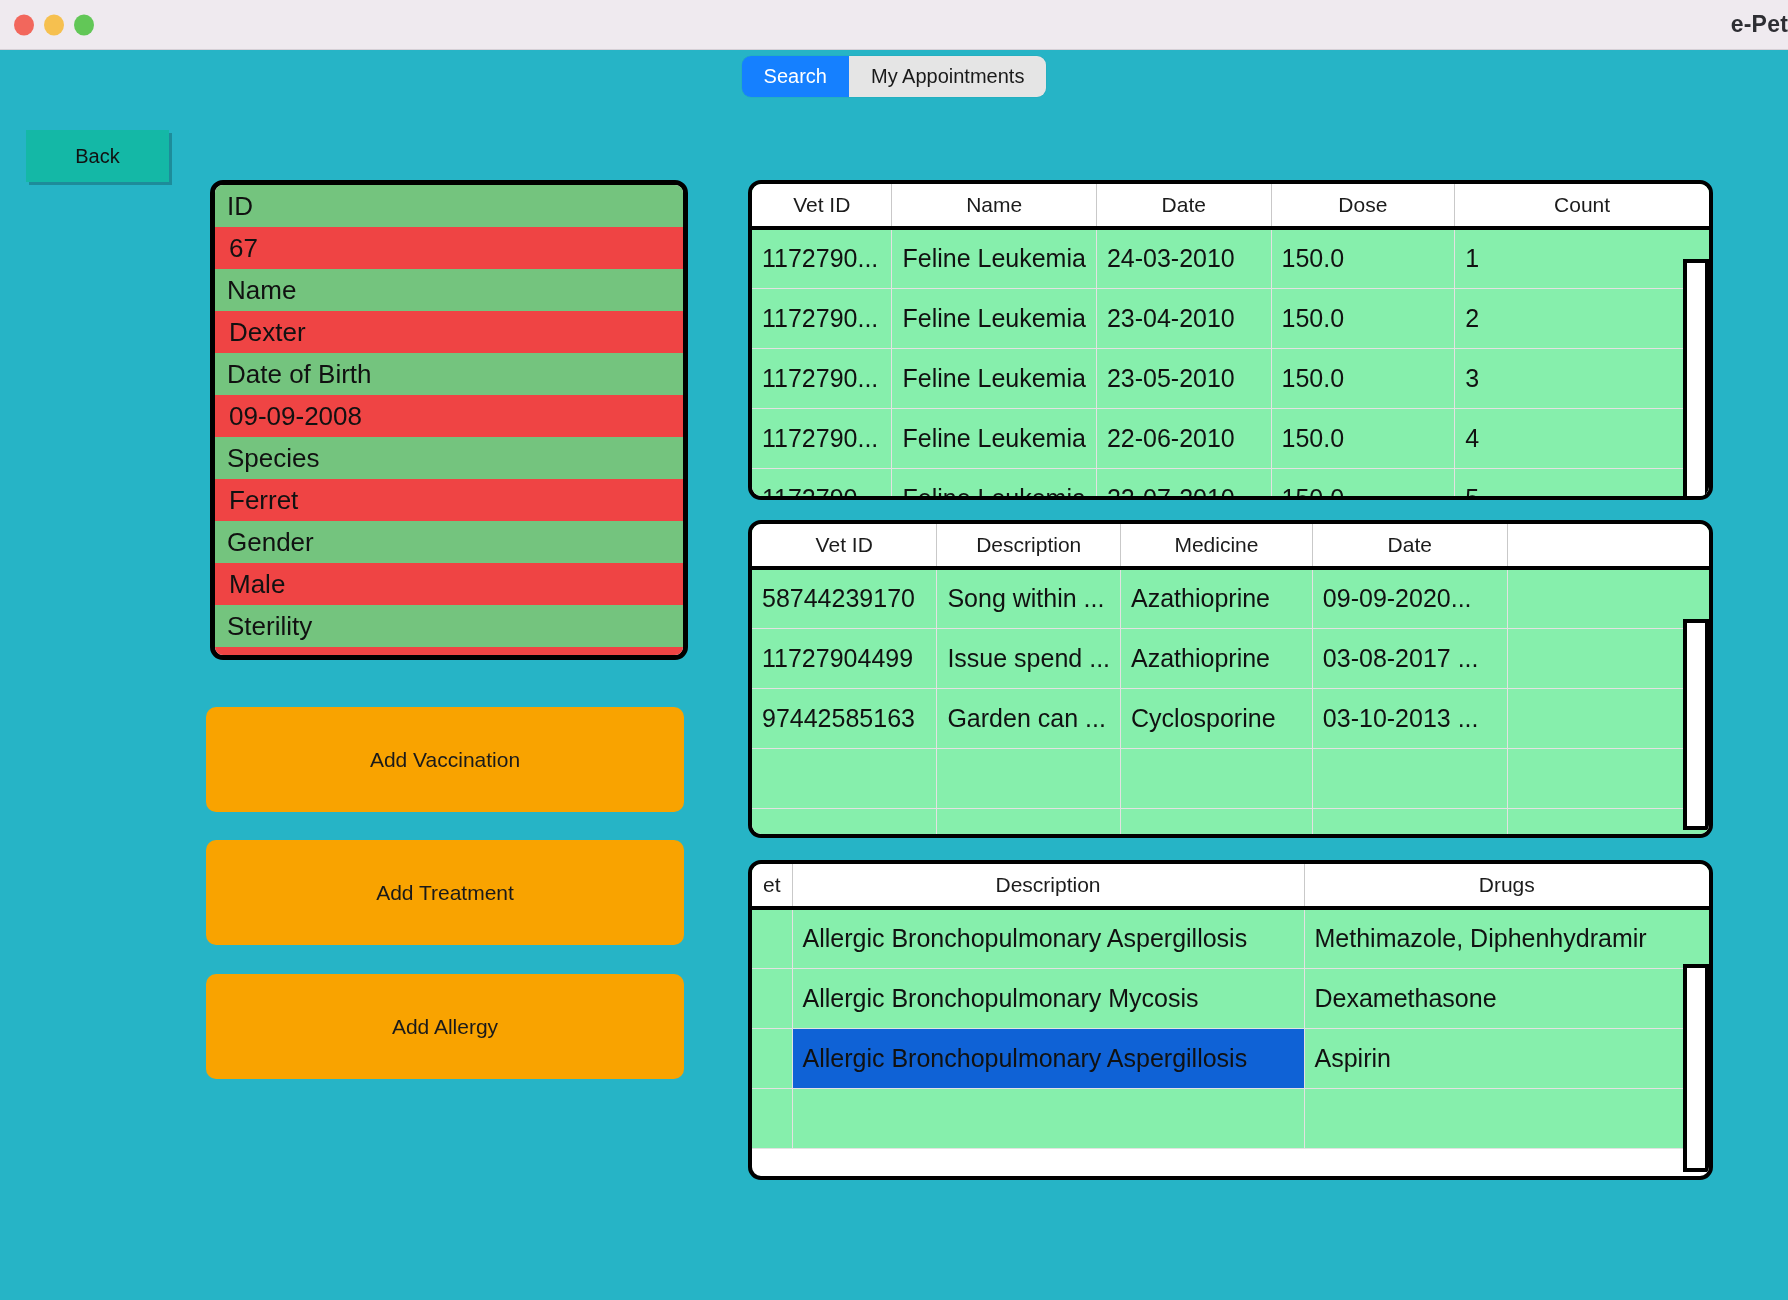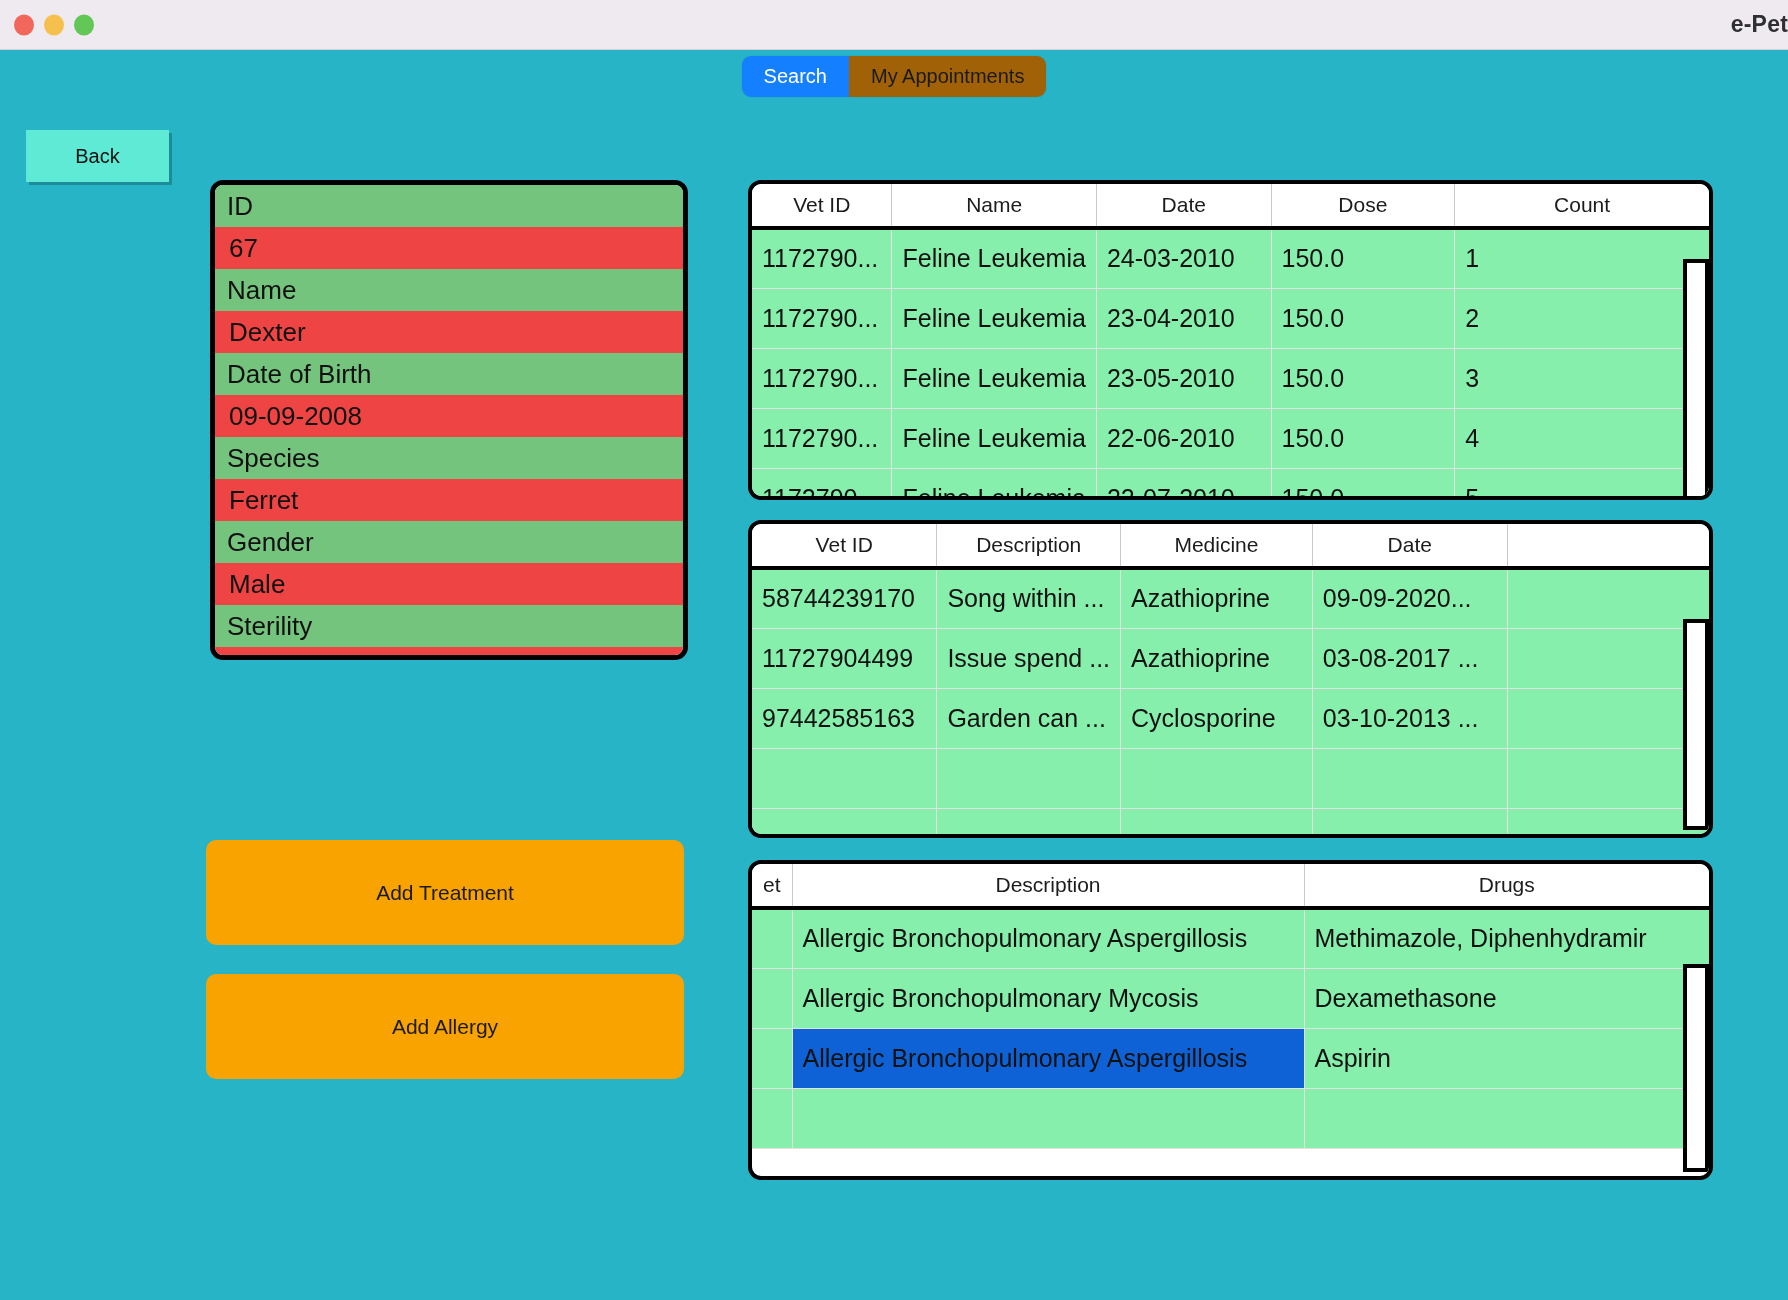--- a/index.html
+++ b/index.html
@@ -40,38 +40,38 @@
     display: flex;
     border-radius: 9px;
     overflow: hidden;
     box-shadow: 0 0 0 0.5px rgba(0,0,0,0.06);
     height: 41px;
   }
   .tab {
     display: flex; align-items: center; justify-content: center;
     font-size: 20px;
     padding: 0 22px;
-    background: #a16207;
+    background: #e5e5e5;
     color: #1a1a1a;
     height: 41px;
   }
   .tab.active { background: #1580ff; color: #ffffff; }
 
   
   .canvas {
     position: absolute; left: 0; top: 102px;
     width: 1788px; height: 1198px;
     background: #26b4c6;
   }
 
   
   .back-btn {
     position: absolute; left: 26px; top: 28px;
     width: 143px; height: 52px;
-    background: #5eead4;
+    background: #14b8a6;
     border: none;
     font-size: 20px; color: #111;
     font-family: "Liberation Sans", sans-serif;
     box-shadow: 3px 3px 0 rgba(0,0,0,0.22);
     cursor: pointer;
   }
 
   
   .panel {
     position: absolute;
@@ -182,20 +182,21 @@
     <div class="info-row value">09-09-2008</div>
     <div class="info-row label">Species</div>
     <div class="info-row value">Ferret</div>
     <div class="info-row label">Gender</div>
     <div class="info-row value">Male</div>
     <div class="info-row label">Sterility</div>
     <div class="info-row value">True</div>
 
   </div>
 
+  <button class="act-btn act-vacc">Add Vaccination</button>
   <button class="act-btn act-treat">Add Treatment</button>
   <button class="act-btn act-all">Add Allergy</button>
 
   <div class="panel vacc-panel">
     <div class="tbl-wrap">
       <table class="grid vacc">
         <colgroup>
           <col style="width:140px">
             <col style="width:200px">
             <col style="width:175px">

